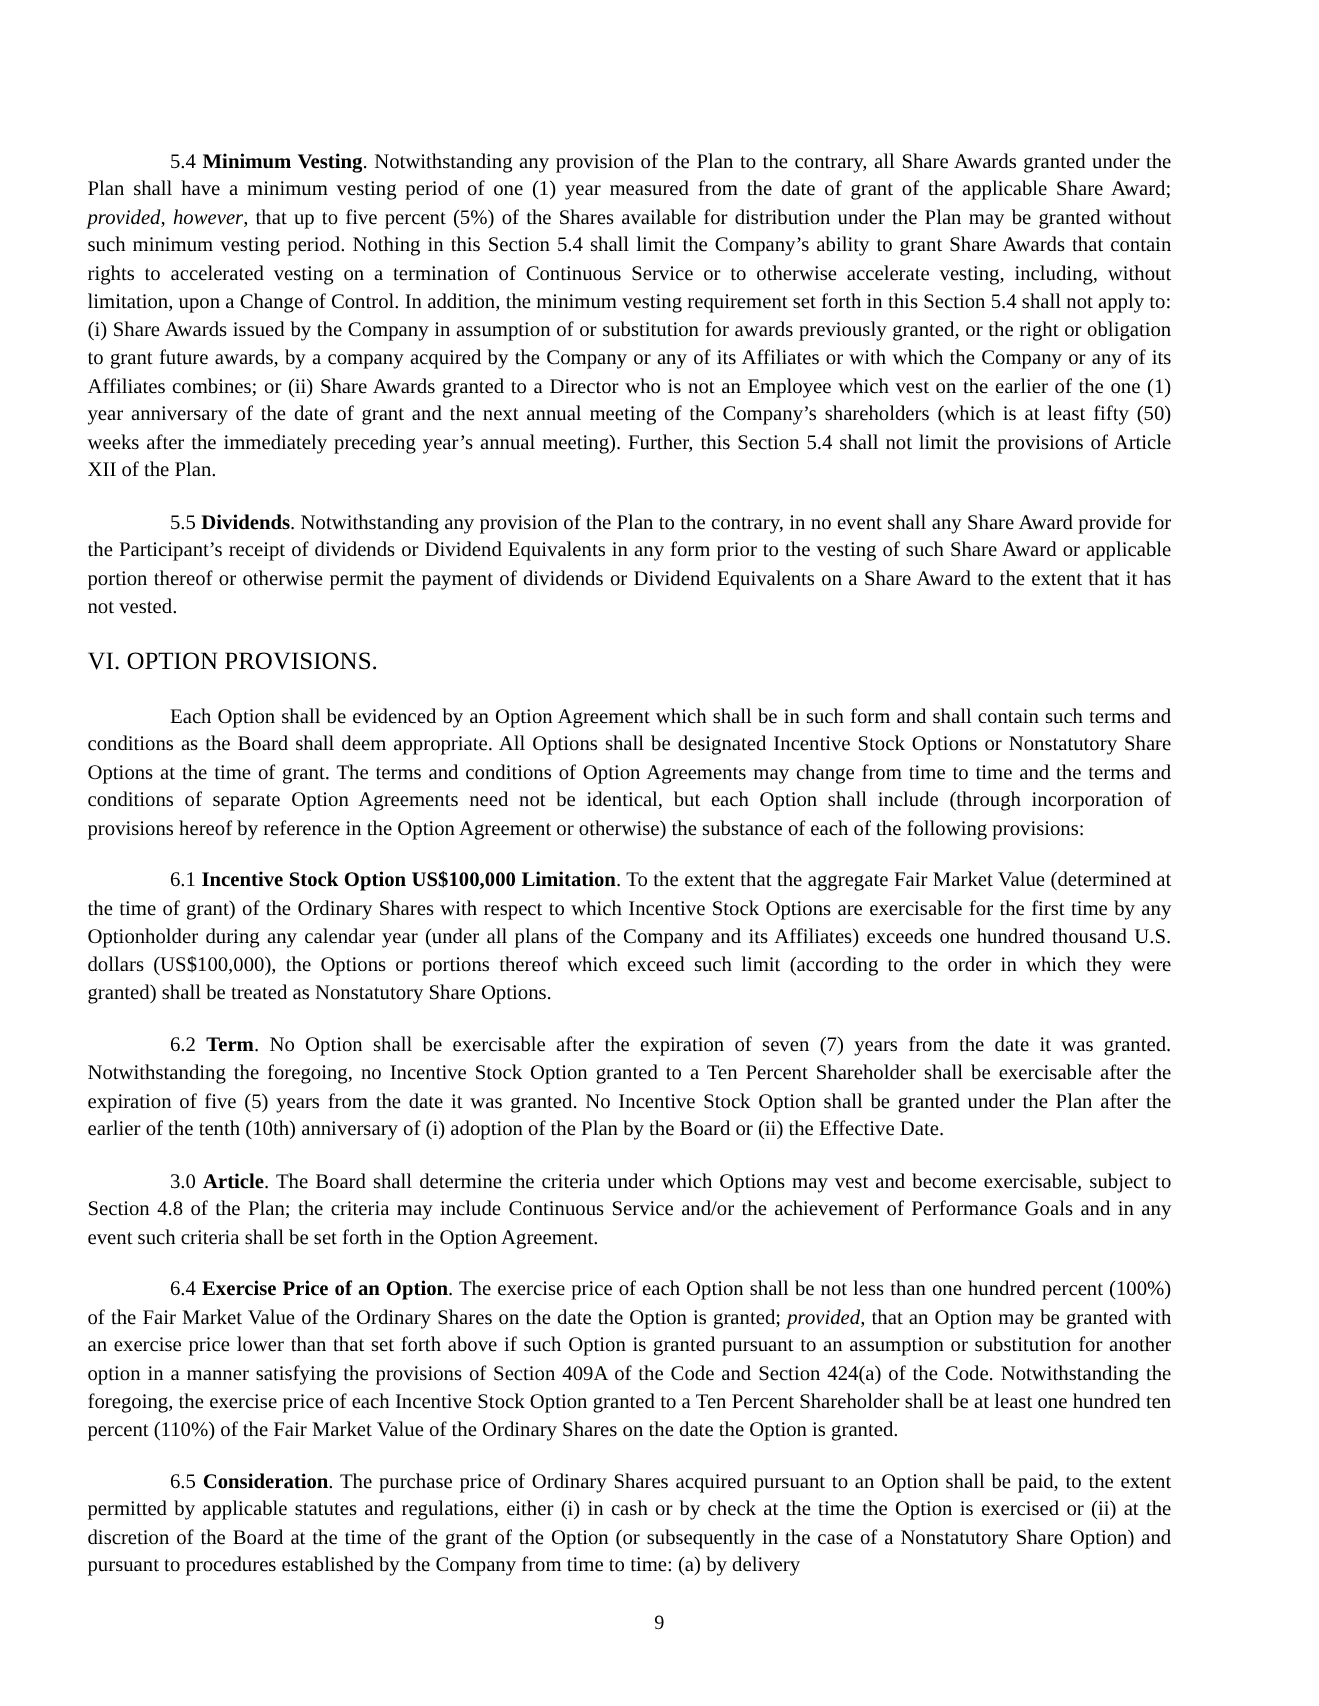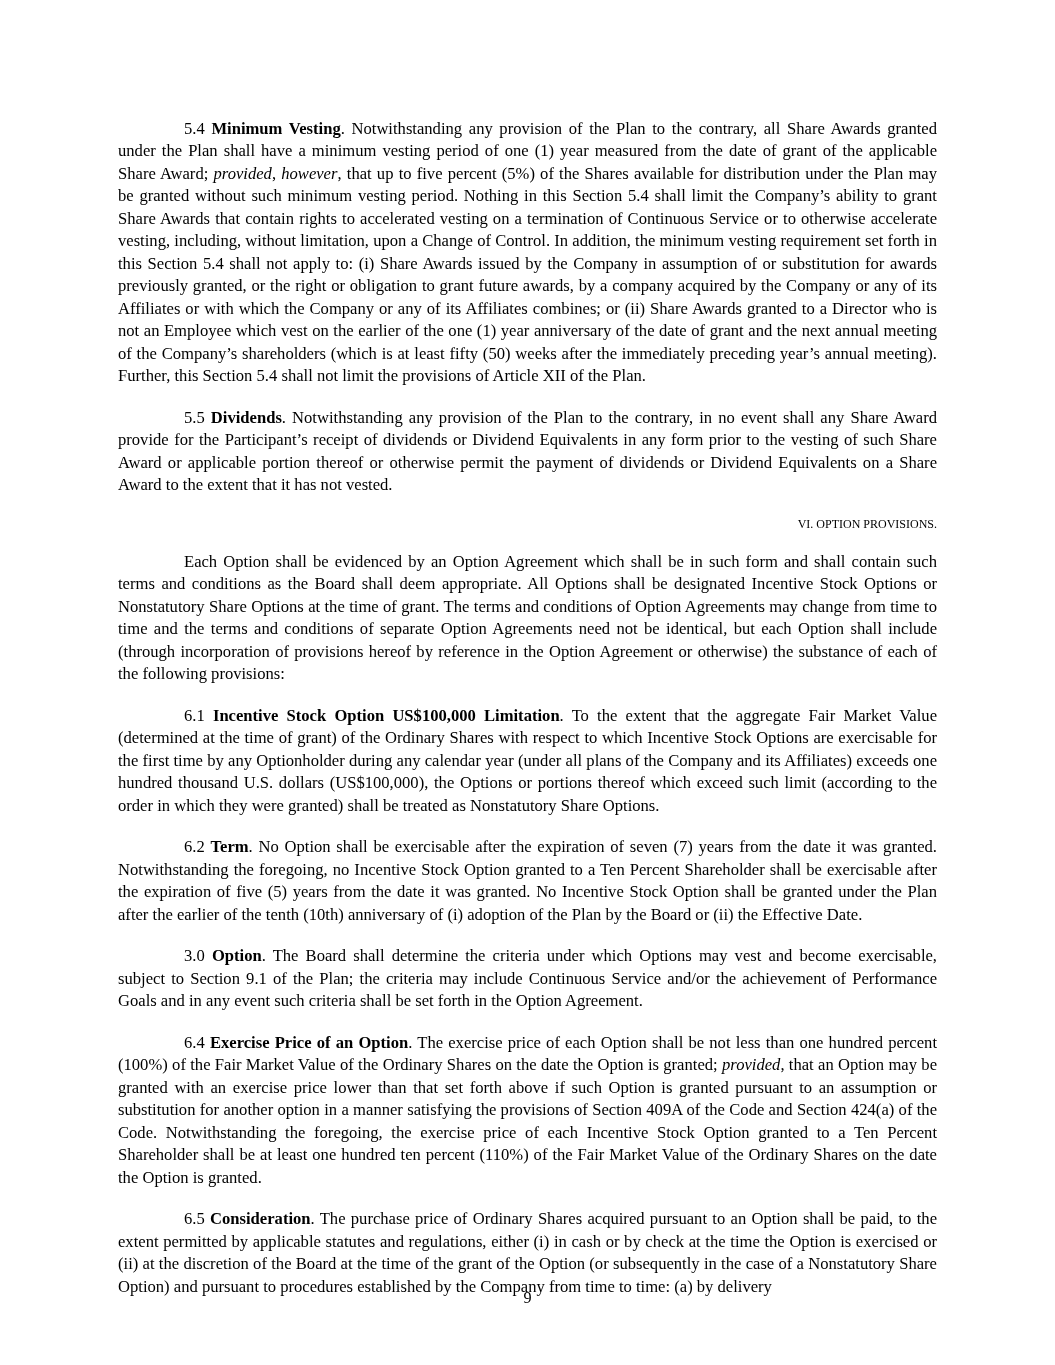--- a/index.html
+++ b/index.html
@@ -11,37 +11,37 @@
     width: 1055px;
     min-height: 1365px;
     font-family: "Liberation Serif", serif;
     color: #000000;
   }
   .page {
     position: relative;
     width: 1055px;
     height: 1365px;
     box-sizing: border-box;
-    padding: 118px 118px 40px 118px;
+    padding: 118px 118px 40px 70px;
   }
   .para {
     font-size: 16.6px;
     line-height: 1.355;
     text-align: justify;
     margin: 0 0 19px 0;
     text-indent: 66px;
     hyphens: none;
   }
   .para:last-of-type {
     margin-bottom: 0;
   }
   .heading-center {
-    font-size: 12px;
+    font-size: 20px;
     line-height: 1.355;
-    text-align: right;
+    text-align: left;
     margin: 0 0 19px 0;
     text-indent: 0;
   }
   b {
     font-weight: bold;
   }
   i {
     font-style: italic;
   }
   .page-number {
@@ -64,21 +64,21 @@
   <p class="para"><span>5.5 </span><b>Dividends</b><span>. Notwithstanding any provision of the Plan to the contrary, in no event shall any Share Award provide for the Participant’s receipt of dividends or Dividend Equivalents in any form prior to the vesting of such Share Award or applicable portion thereof or otherwise permit the payment of dividends or Dividend Equivalents on a Share Award to the extent that it has not vested.</span></p>
 
   <p class="heading-center">VI. OPTION PROVISIONS.</p>
 
   <p class="para"><span>Each Option shall be evidenced by an Option Agreement which shall be in such form and shall contain such terms and conditions as the Board shall deem appropriate. All Options shall be designated Incentive Stock Options or Nonstatutory Share Options at the time of grant. The terms and conditions of Option Agreements may change from time to time and the terms and conditions of separate Option Agreements need not be identical, but each Option shall include (through incorporation of provisions hereof by reference in the Option Agreement or otherwise) the substance of each of the following provisions:</span></p>
 
   <p class="para"><span>6.1 </span><b>Incentive Stock Option US$100,000 Limitation</b><span>. To the extent that the aggregate Fair Market Value (determined at the time of grant) of the Ordinary Shares with respect to which Incentive Stock Options are exercisable for the first time by any Optionholder during any calendar year (under all plans of the Company and its Affiliates) exceeds one hundred thousand U.S. dollars (US$100,000), the Options or portions thereof which exceed such limit (according to the order in which they were granted) shall be treated as Nonstatutory Share Options.</span></p>
 
   <p class="para"><span>6.2 </span><b>Term</b><span>. No Option shall be exercisable after the expiration of seven (7) years from the date it was granted. Notwithstanding the foregoing, no Incentive Stock Option granted to a Ten Percent Shareholder shall be exercisable after the expiration of five (5) years from the date it was granted. No Incentive Stock Option shall be granted under the Plan after the earlier of the tenth (10th) anniversary of (i) adoption of the Plan by the Board or (ii) the Effective Date.</span></p>
 
-  <p class="para"><span>3.0 </span><b>Option</b><span>. The Board shall determine the criteria under which Options may vest and become exercisable, subject to Section 9.1 of the Plan; the criteria may include Continuous Service and/or the achievement of Performance Goals and in any event such criteria shall be set forth in the Option Agreement.</span></p>
+  <p class="para"><span>3.0 </span><b>Article</b><span>. The Board shall determine the criteria under which Options may vest and become exercisable, subject to Section 4.8 of the Plan; the criteria may include Continuous Service and/or the achievement of Performance Goals and in any event such criteria shall be set forth in the Option Agreement.</span></p>
 
   <p class="para"><span>6.4 </span><b>Exercise Price of an Option</b><span>. The exercise price of each Option shall be not less than one hundred percent (100%) of the Fair Market Value of the Ordinary Shares on the date the Option is granted; </span><i>provided</i><span>, that an Option may be granted with an exercise price lower than that set forth above if such Option is granted pursuant to an assumption or substitution for another option in a manner satisfying the provisions of Section 409A of the Code and Section 424(a) of the Code. Notwithstanding the foregoing, the exercise price of each Incentive Stock Option granted to a Ten Percent Shareholder shall be at least one hundred ten percent (110%) of the Fair Market Value of the Ordinary Shares on the date the Option is granted.</span></p>
 
   <p class="para"><span>6.5 </span><b>Consideration</b><span>. The purchase price of Ordinary Shares acquired pursuant to an Option shall be paid, to the extent permitted by applicable statutes and regulations, either (i) in cash or by check at the time the Option is exercised or (ii) at the discretion of the Board at the time of the grant of the Option (or subsequently in the case of a Nonstatutory Share Option) and pursuant to procedures established by the Company from time to time: (a) by delivery</span></p>
 
   <div class="page-number">9</div>
 
 </div>
 
 </body></html>

